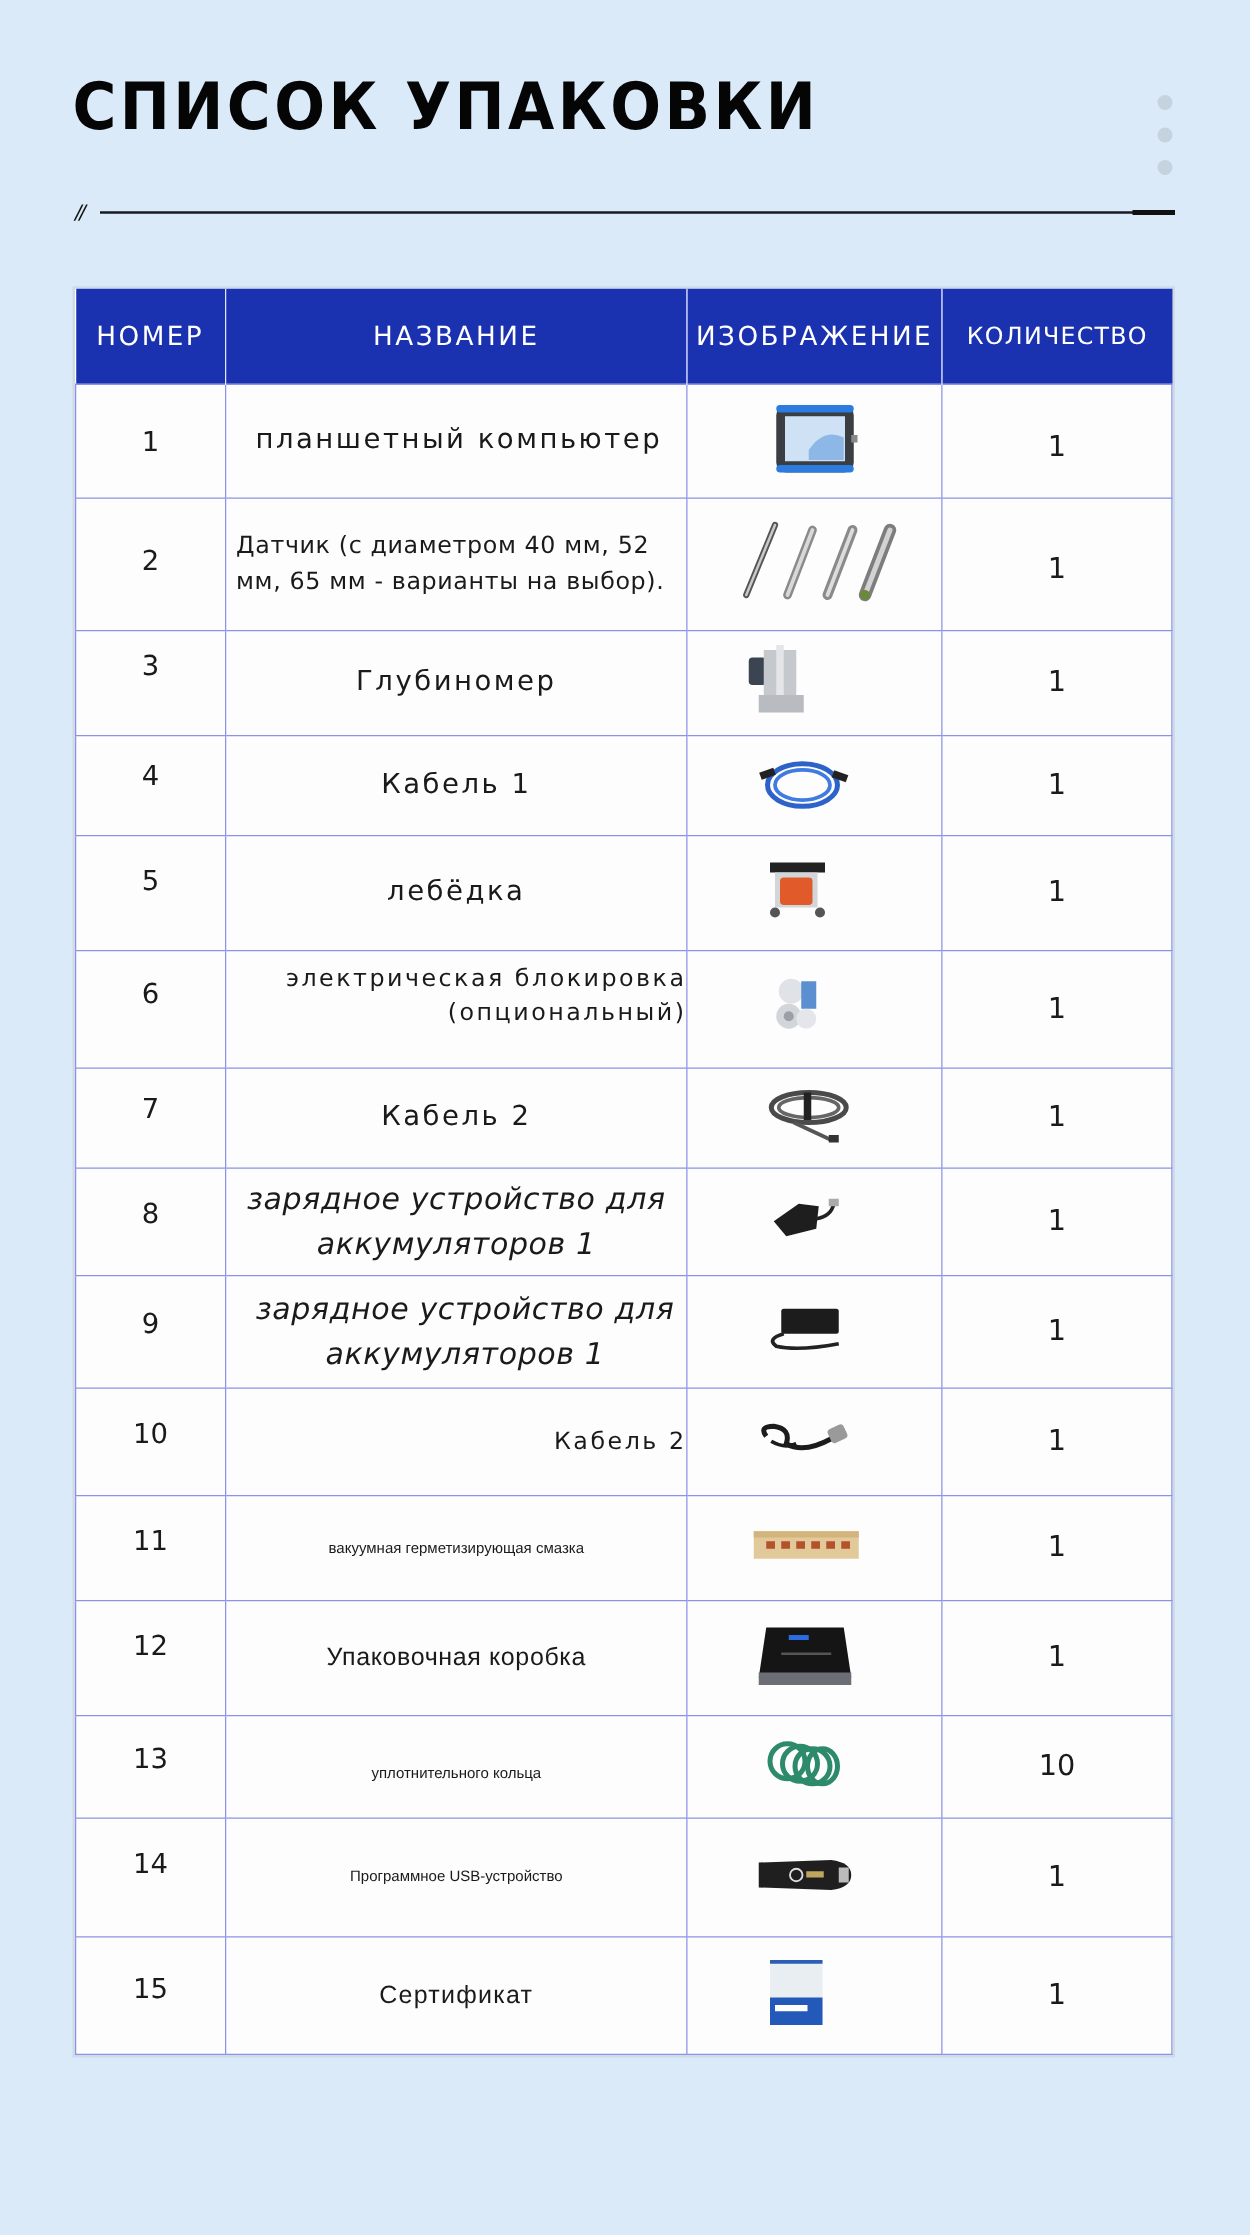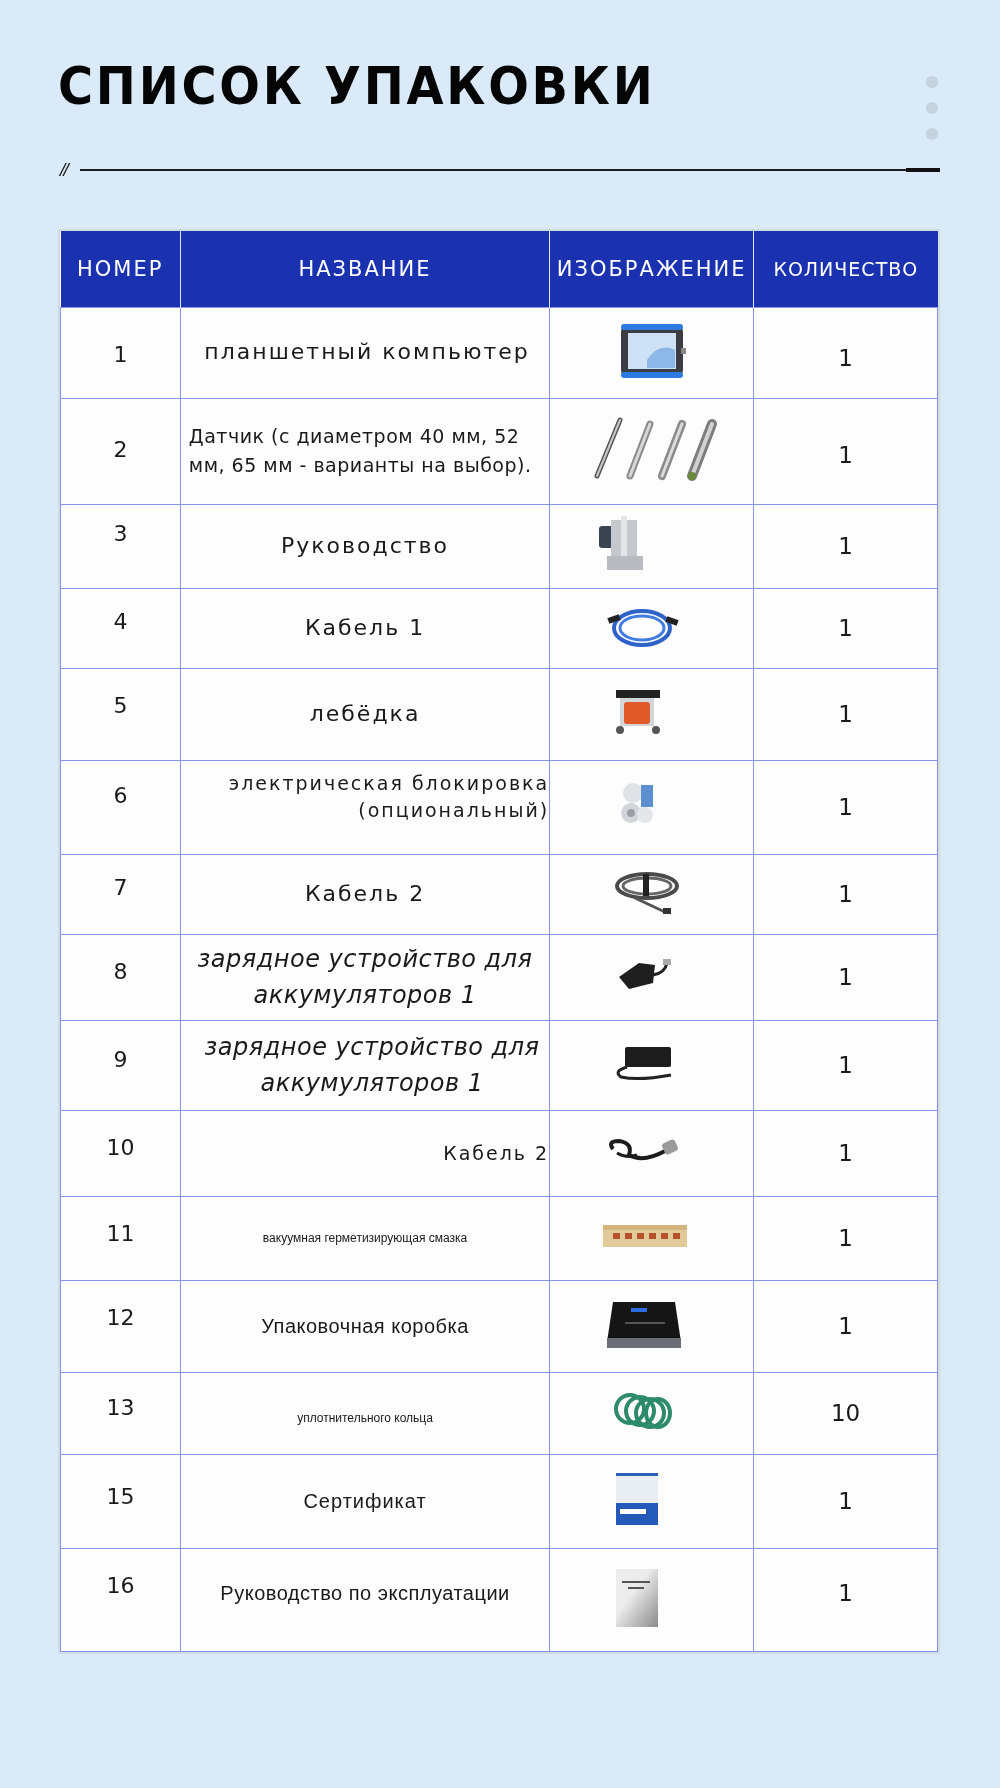--- a/index.html
+++ b/index.html
@@ -175,21 +175,21 @@
             </g>
             <circle cx="110" cy="62" r="4" fill="#6a8a3a"></circle>
           </svg>
         </span>
       </td>
       <td class="qty" style="padding-top:8px">1</td>
     </tr>
 
     <tr style="height:84px">
       <td class="num" style="padding-top:16px">3</td>
-      <td class="name">Руководство</td>
+      <td class="name">Глубиномер</td>
       <td class="img">
         <span class="thumb" style="margin-left:-60px">
           <svg width="50" height="56" viewBox="0 0 50 56">
             <rect x="2" y="10" width="14" height="22" rx="3" fill="#3b4552"></rect>
             <rect x="14" y="4" width="26" height="44" fill="#c5c8cc"></rect>
             <rect x="24" y="0" width="6" height="40" fill="#e3e5e8"></rect>
             <rect x="10" y="40" width="36" height="14" fill="#b8bcc0"></rect>
           </svg>
         </span>
       </td>
@@ -356,51 +356,46 @@
               <ellipse cx="28" cy="22" rx="14" ry="14"></ellipse>
               <ellipse cx="38" cy="24" rx="14" ry="14"></ellipse>
               <ellipse cx="46" cy="24" rx="12" ry="14"></ellipse>
             </g>
           </svg>
         </span>
       </td>
       <td class="qty">10</td>
     </tr>
 
+    <tr style="height:95px">
+      <td class="num" style="padding-top:24px">14</td>
+      <td class="name cond">Программное USB-устройство</td>
+      <td class="img">
+        <span class="thumb" style="margin-left:-14px">
+          <svg width="80" height="32" viewBox="0 0 80 32">
+            <path d="M2 6 L60 4 Q76 6 76 16 Q76 26 60 28 L2 26 Z" fill="#1f1f1f"></path>
+            <circle cx="32" cy="16" r="5" fill="none" stroke="#ddd" stroke-width="1.5"></circle>
+            <rect x="40" y="13" width="14" height="5" fill="#bfa660"></rect>
+            <rect x="66" y="10" width="8" height="12" fill="#bbb"></rect>
+          </svg>
+        </span>
+      </td>
+      <td class="qty">1</td>
+    </tr>
 
     <tr style="height:94px">
       <td class="num" style="padding-top:29px">15</td>
       <td class="name cond2" style="letter-spacing:1px">Сертификат</td>
       <td class="img">
         <span class="thumb" style="margin-left:-30px">
           <svg width="46" height="56" viewBox="0 0 46 56">
             <rect x="2" y="2" width="42" height="52" fill="#e9eef3"></rect>
             <rect x="2" y="2" width="42" height="3" fill="#2b5fb5"></rect>
             <rect x="2" y="32" width="42" height="22" fill="#2359b8"></rect>
             <rect x="6" y="38" width="26" height="5" fill="#fff"></rect>
           </svg>
         </span>
       </td>
       <td class="qty">1</td>
     </tr>
 
-    <tr style="height:103px">
-      <td class="num" style="padding-top:24px">16</td>
-      <td class="name cond2" style="letter-spacing:0.5px; padding-bottom:14px">Руководство по эксплуатации</td>
-      <td class="img">
-        <span class="thumb" style="margin-left:-30px">
-          <svg width="46" height="62" viewBox="0 0 46 62">
-            <defs>
-                <linearGradient id="mg" x1="0" y1="0" x2="1" y2="1">
-                  <stop offset="0.4" stop-color="#ececec"></stop>
-                  <stop offset="1" stop-color="#8a8a8a"></stop>
-                </linearGradient>
-              </defs>
-            <rect x="2" y="2" width="42" height="58" fill="url(#mg)"></rect>
-            <rect x="8" y="14" width="28" height="2" fill="#555"></rect>
-            <rect x="14" y="20" width="16" height="2" fill="#555"></rect>
-          </svg>
-        </span>
-      </td>
-      <td class="qty" style="padding-bottom:14px">1</td>
-    </tr>
   </tbody>
 </table>
 
 </body></html>

